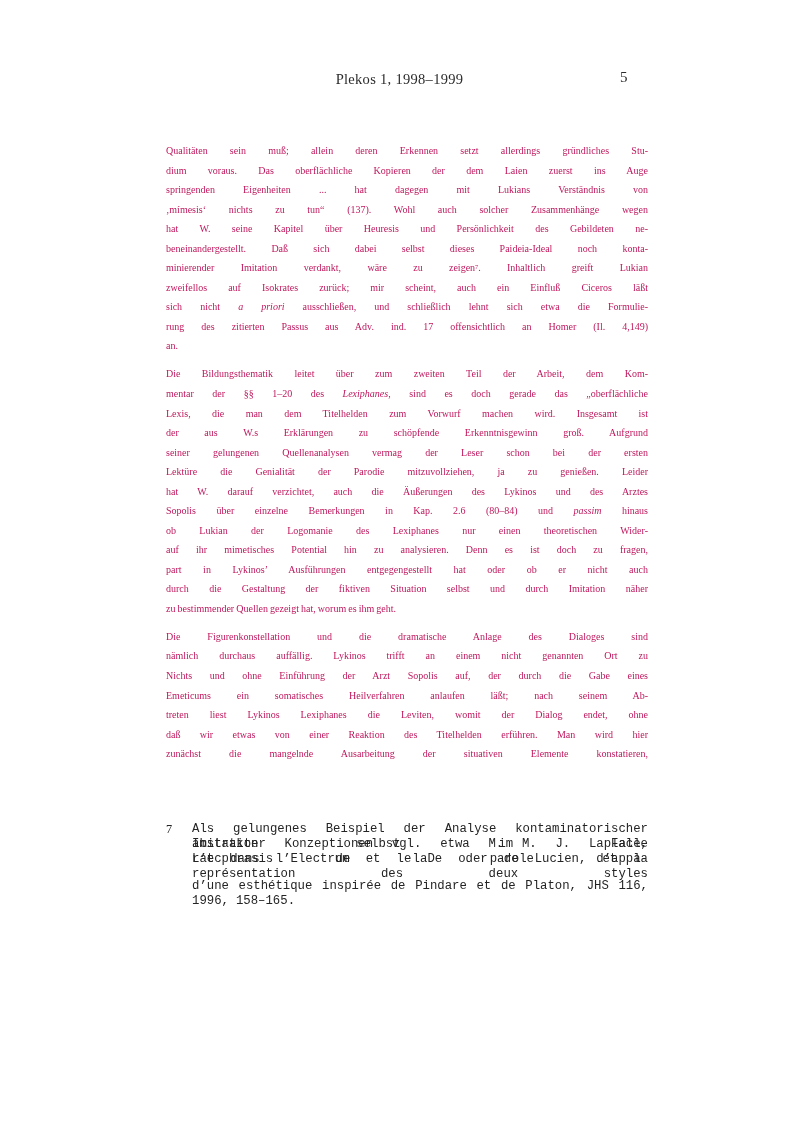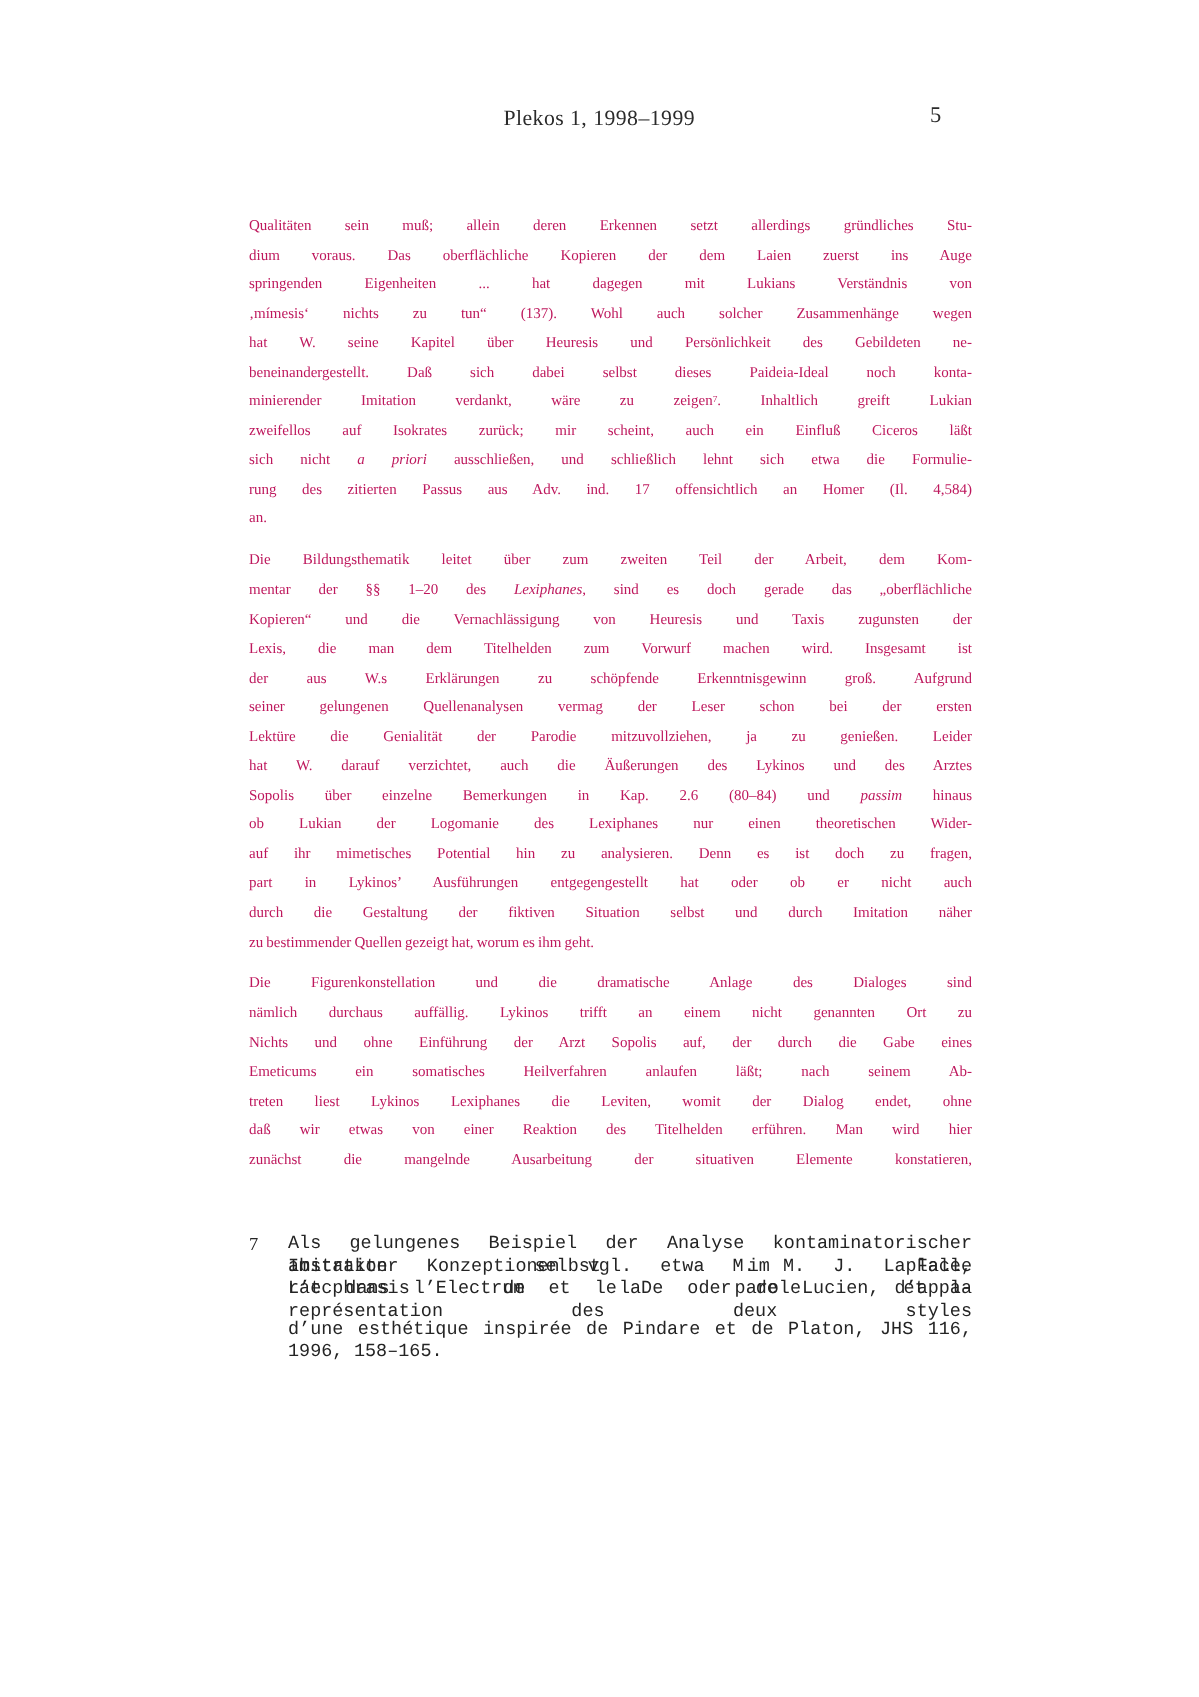--- a/index.html
+++ b/index.html
@@ -93,27 +93,26 @@
       <div class="paragraph">
         <div class="line"><span>Qualitäten sein muß; allein deren Erkennen setzt allerdings gründliches Stu-</span></div>
         <div class="line"><span>dium voraus. Das oberflächliche Kopieren der dem Laien zuerst ins Auge</span></div>
         <div class="line"><span>springenden Eigenheiten ... hat dagegen mit Lukians Verständnis von</span></div>
         <div class="line"><span>‚mímesis‘ nichts zu tun“ (137). Wohl auch solcher Zusammenhänge wegen</span></div>
         <div class="line"><span>hat W. seine Kapitel über Heuresis und Persönlichkeit des Gebildeten ne-</span></div>
         <div class="line"><span>beneinandergestellt. Daß sich dabei selbst dieses Paideia-Ideal noch konta-</span></div>
         <div class="line"><span>minierender Imitation verdankt, wäre zu zeigen</span><span class="sup">7</span><span>. Inhaltlich greift Lukian</span></div>
         <div class="line"><span>zweifellos auf Isokrates zurück; mir scheint, auch ein Einfluß Ciceros läßt</span></div>
         <div class="line"><span>sich nicht </span><span class="it">a priori</span><span> ausschließen, und schließlich lehnt sich etwa die Formulie-</span></div>
-        <div class="line"><span>rung des zitierten Passus aus Adv. ind. 17 offensichtlich an Homer (Il. 4,584)</span></div>
+        <div class="line"><span>rung des zitierten Passus aus Adv. ind. 17 offensichtlich an Homer (Il. 4,149)</span></div>
         <div class="line flush"><span>an.</span></div>
       </div>
       <div class="paragraph">
         <div class="line"><span>Die Bildungsthematik leitet über zum zweiten Teil der Arbeit, dem Kom-</span></div>
         <div class="line"><span>mentar der §§ 1–20 des </span><span class="it">Lexiphanes</span><span>, sind es doch gerade das „oberflächliche</span></div>
-        <div class="line"><span>Kopieren“ und die Vernachlässigung von Heuresis und Taxis zugunsten der</span></div>
         <div class="line"><span>Lexis, die man dem Titelhelden zum Vorwurf machen wird. Insgesamt ist</span></div>
         <div class="line"><span>der aus W.s Erklärungen zu schöpfende Erkenntnisgewinn groß. Aufgrund</span></div>
         <div class="line"><span>seiner gelungenen Quellenanalysen vermag der Leser schon bei der ersten</span></div>
         <div class="line"><span>Lektüre die Genialität der Parodie mitzuvollziehen, ja zu genießen. Leider</span></div>
         <div class="line"><span>hat W. darauf verzichtet, auch die Äußerungen des Lykinos und des Arztes</span></div>
         <div class="line"><span>Sopolis über einzelne Bemerkungen in Kap. 2.6 (80–84) und </span><span class="it">passim</span><span> hinaus</span></div>
         <div class="line"><span>ob Lukian der Logomanie des Lexiphanes nur einen theoretischen Wider-</span></div>
         <div class="line"><span>auf ihr mimetisches Potential hin zu analysieren. Denn es ist doch zu fragen,</span></div>
         <div class="line"><span>part in Lykinos’ Ausführungen entgegengestellt hat oder ob er nicht auch</span></div>
         <div class="line"><span>durch die Gestaltung der fiktiven Situation selbst und durch Imitation näher</span></div>

